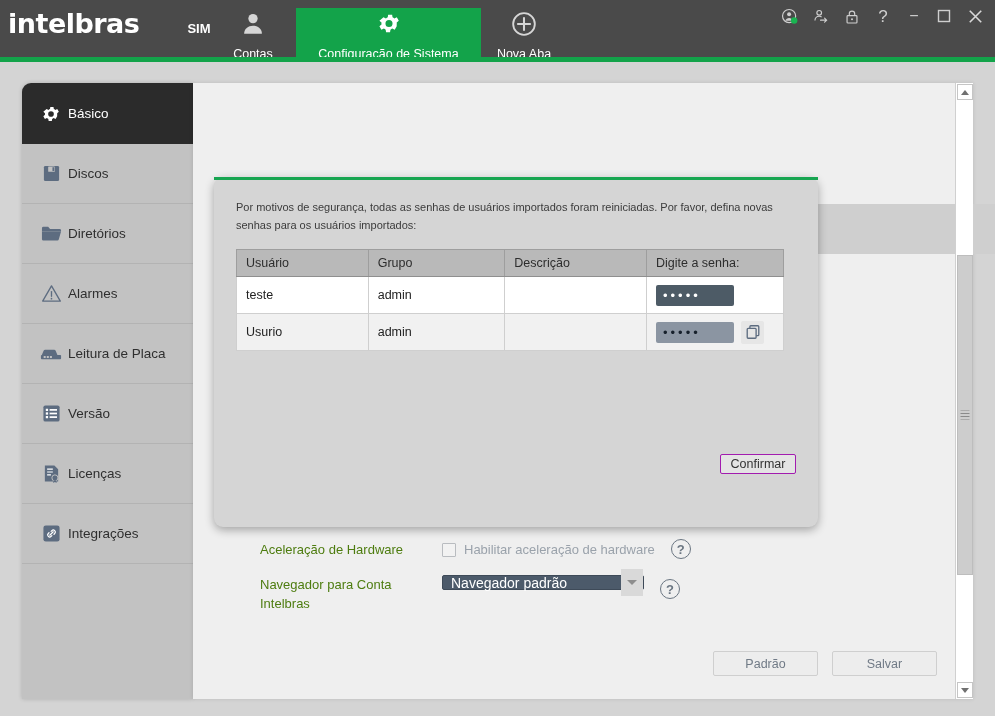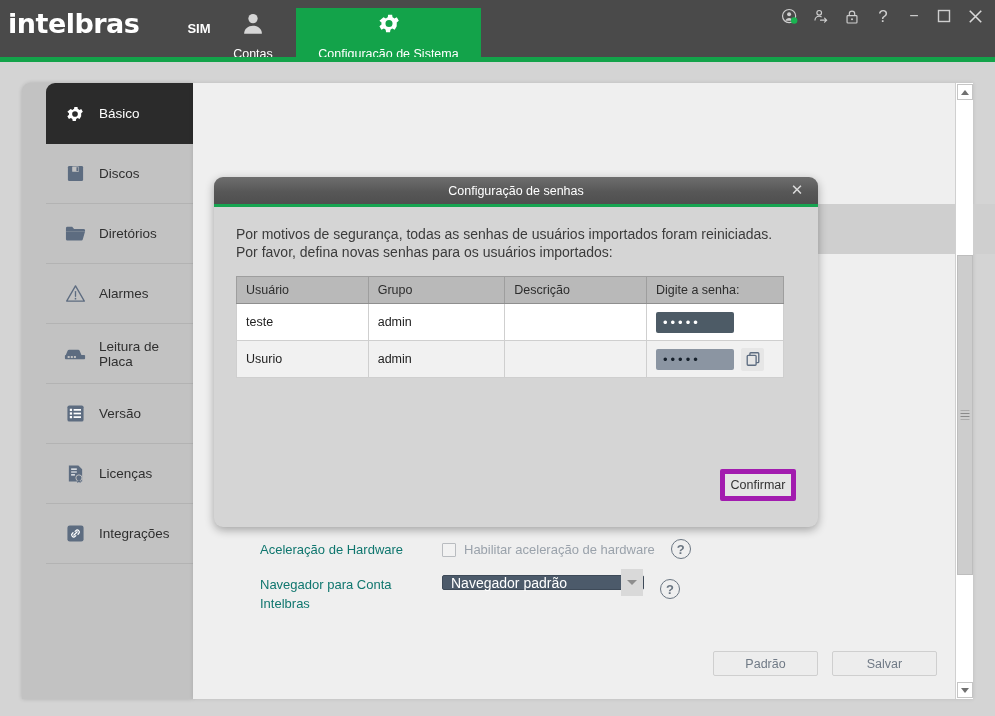--- a/index.html
+++ b/index.html
@@ -60,24 +60,24 @@
   }
 
   
   .sidebar {
     position: absolute; left: 22px; top: 21px; width: 171px; height: 616px;
     background: #c2c2c2;
     border-top-left-radius: 9px;
     box-shadow: 0 0 4px rgba(0,0,0,0.18);
   }
   .side-item {
-    height: 60px; display: flex; align-items: center; gap: 13px;
+    height: 60px; display: flex; align-items: center; gap: 6px;
     padding-left: 18px; cursor: pointer;
     border-bottom: 1px solid #b3b3b3;
-    color: #2f2f2f; font-size: 13.5px; margin-left: 24px;
+    color: #2f2f2f; font-size: 13.5px;
   }
   .side-item:first-child {
     background: #2b2b2b; color: #ffffff;
     border-top-left-radius: 9px; border-bottom: none;
     height: 61px;
   }
   .side-item .sicon { width: 22px; display:flex; align-items:center; justify-content:center; }
   .side-spacer { height: 70px; }
 
   
@@ -91,21 +91,21 @@
   .tooltip-bubble {
     position: absolute; left: 600px; top: 121px; width: 305px; height: 50px;
     background: #cfcfcf; border-radius: 22px;
     color: #4a5568; font-size: 13px;
     padding: 6px 16px 0 16px; line-height: 19px; text-align: right;
   }
 
   
   .form-area { position: absolute; left: 0; top: 0; width: 780px; height: 616px; }
   .row { position: absolute; display: flex; align-items: flex-start; }
-  .row-label { color: #0f766e; font-size: 13px; line-height: 19px; width: 180px; }
+  .row-label { color: #4d7c0f; font-size: 13px; line-height: 19px; width: 180px; }
 
   .btn-wide {
     width: 206px; height: 26px; background: #e8e8e8;
     border: 1px solid #c9c9c9; border-radius: 2px;
     color: #6b7280; font-size: 12.5px;
     display: flex; align-items: center; justify-content: center;
     cursor: pointer;
   }
   .btn-wide.ghost { background: #ececec; color: #9aa0a8; }
 
@@ -192,21 +192,21 @@
   .modal-title .mt {
     color: #ffffff; font-size: 12.5px;
   }
   .modal-close {
     position: absolute; right: 12px; top: 4px;
     width: 18px; height: 18px; cursor: pointer;
     color: #dcdcdc; font-size: 15px; line-height: 18px; text-align: center;
   }
   .modal-green { height: 3px; background: #17a551; }
   .modal-body { padding: 18px 22px 0 22px; position: relative; height: 320px; }
-  .modal-msg { color: #3b3b3b; font-size: 14px; line-height: 18px; width: 548px; }
+  .modal-msg { color: #3b3b3b; font-size: 11px; line-height: 18px; width: 548px; }
 
   table.pwtable {
     margin-top: 15px; border-collapse: collapse; width: 548px;
     font-size: 12.5px;
   }
   table.pwtable th {
     background: #b9b9b9; color: #2d2d2d; font-weight: normal;
     text-align: left; padding: 6px 9px; height: 25px;
     border: 1px solid #9e9e9e; border-bottom: 1px solid #8f8f8f;
   }
@@ -224,22 +224,22 @@
   }
   .pwfield.dark { background: #4d5b66; color: #ffffff; }
   .pwfield.light { background: #8b95a2; color: #16202b; }
   .copybtn {
     width: 23px; height: 23px; background: #e6e6e6; border-radius: 2px;
     display: flex; align-items: center; justify-content: center; cursor: pointer;
   }
 
   .btn-confirm {
     position: absolute; right: 22px; bottom: 26px;
-    width: 76px; height: 32px; background: #e4e4e4;
-    border: 5px solid #a21caf; border-radius: 2px;
+    width: 76px; height: 20px; background: #e4e4e4;
+    border: 1px solid #a21caf; border-radius: 2px;
     color: #333; font-size: 12.5px;
     display: flex; align-items: center; justify-content: center; cursor: pointer;
   }
 </style>
 </head>
 <body>
 
 <div id="app">
 
   <div class="header">
@@ -266,20 +266,29 @@
 
       <div class="tab wide active">
         <span class="ticon">
           <svg width="25" height="25" viewBox="0 0 24 24">
             <path fill="#ffffff" d="M19.4 13a7.6 7.6 0 000-2l2-1.6-1.9-3.3-2.4 1a7.6 7.6 0 00-1.7-1l-.4-2.6h-3.8l-.4 2.6a7.6 7.6 0 00-1.7 1l-2.4-1L2.8 9.4 4.8 11a7.6 7.6 0 000 2l-2 1.6 1.9 3.3 2.4-1a7.6 7.6 0 001.7 1l.4 2.6h3.8l.4-2.6a7.6 7.6 0 001.7-1l2.4 1 1.9-3.3zM12 15.4A3.4 3.4 0 1115.4 12 3.4 3.4 0 0112 15.4z"></path>
           </svg>
         </span>
         <span class="tlabel">Configuração de Sistema</span>
       </div>
 
+      <div class="tab">
+        <span class="ticon">
+          <svg width="26" height="26" viewBox="0 0 24 24">
+            <circle cx="12" cy="12" r="10" fill="none" stroke="#d6d6d6" stroke-width="1.7"></circle>
+            <path d="M12 6.4v11.2M6.4 12h11.2" stroke="#d6d6d6" stroke-width="1.9" stroke-linecap="round"></path>
+          </svg>
+        </span>
+        <span class="tlabel">Nova Aba</span>
+      </div>
     </div>
 
     <div class="winctl">
       <span class="wi">
         <svg width="18" height="18" viewBox="0 0 20 20">
           <circle cx="9" cy="9" r="7.3" fill="none" stroke="#cfcfcf" stroke-width="1.3"></circle>
           <circle cx="9" cy="7" r="2.2" fill="#cfcfcf"></circle>
           <path d="M4.9 14.2c.6-2.2 2.3-3.2 4.1-3.2s3.5 1 4.1 3.2z" fill="#cfcfcf"></path>
           <circle cx="14.6" cy="14" r="3.6" fill="#19b451"></circle>
         </svg>
@@ -469,24 +478,20 @@
           <span class="sb-grip"></span>
         </div>
         <div class="sb-btn sb-down">
             <span></span>
           </div>
       </div>
     </div>
 
     <div class="modal">
 
-      <div class="modal-title">
-        <span class="mt">Configuração de senhas</span>
-        <span class="modal-close">✕</span>
-      </div>
       <div class="modal-green"></div>
 
       <div class="modal-body">
         <div class="modal-msg">Por motivos de segurança, todas as senhas de usuários importados foram reiniciadas. Por favor, defina novas senhas para os usuários importados:</div>
 
         <table class="pwtable">
           <thead>
             <tr>
               <th style="width:132px;">Usuário</th>
               <th style="width:137px;">Grupo</th>

